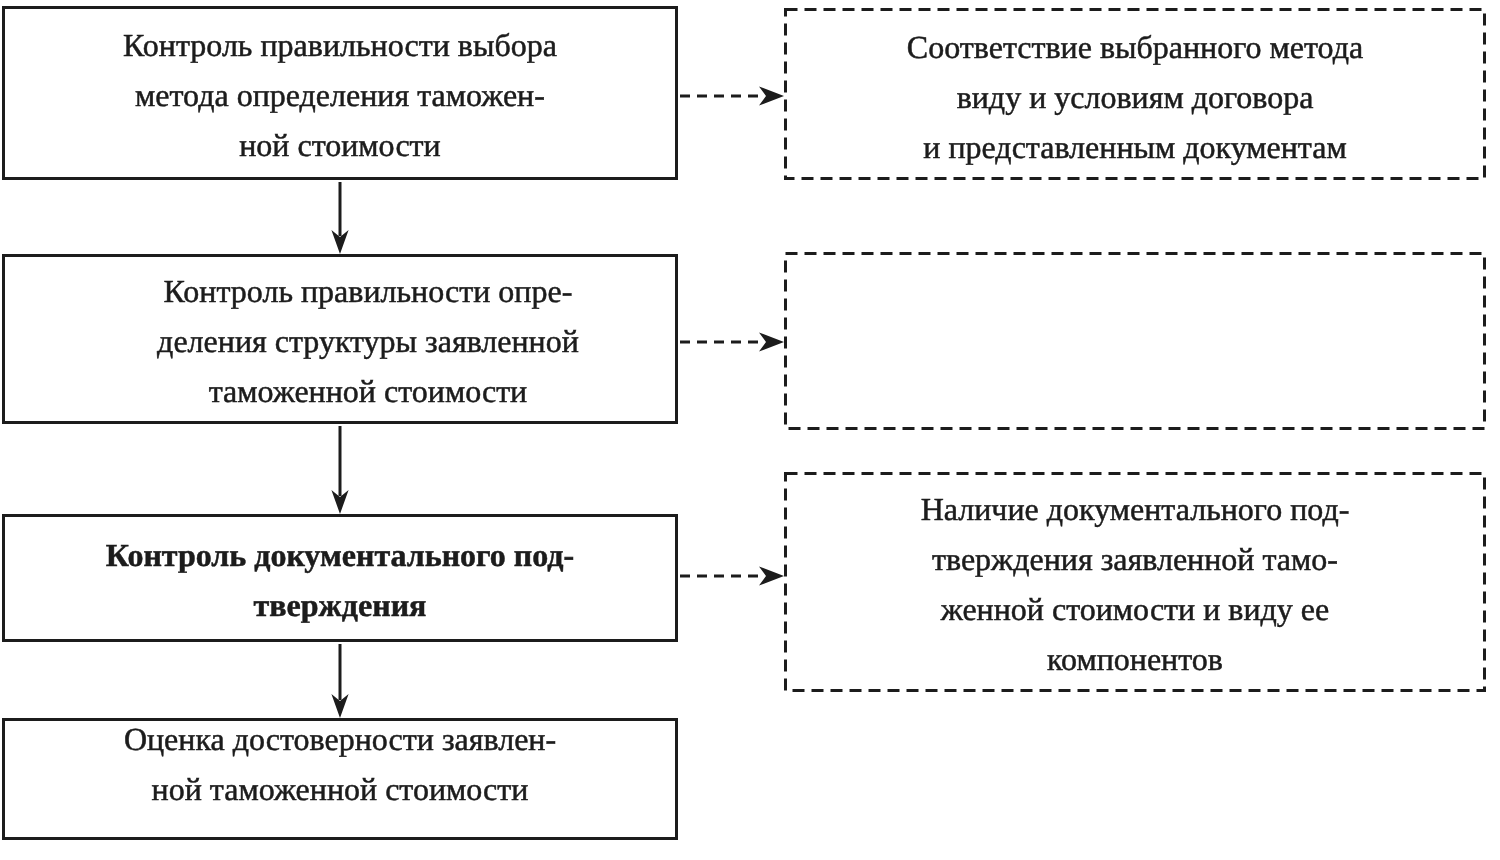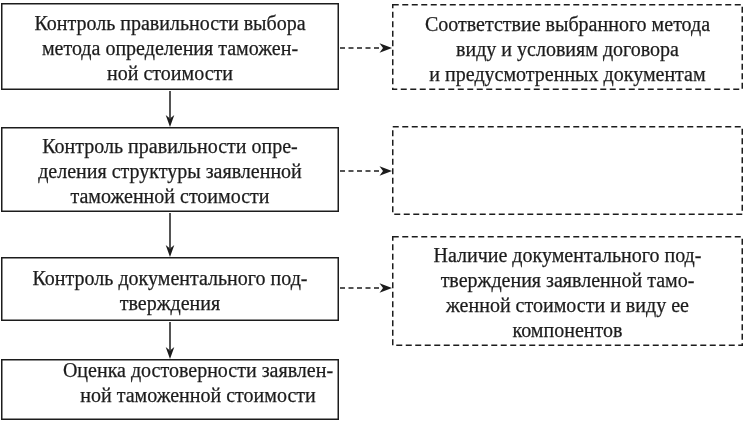--- a/index.html
+++ b/index.html
@@ -15,29 +15,29 @@
     filter: blur(0.25px);
   }
   .gfx { position: absolute; left: 0; top: 0; }
   .box { 
     position: absolute;
     display: flex;
     align-items: center;
     justify-content: center;
     text-align: center;
     white-space: pre-line;
-    font-size: 20px;
+    font-size: 16px;
     line-height: 25px;
   }
   .col-left  { left: 1px;   width: 338px; }
   .col-right { left: 392px; width: 351px; }
   .b-l1 { top: 3px;   height: 87px; }
-  .b-l2 { top: 127px; height: 85px; }
-  .b-l3 { top: 257px; height: 64px; }
-  .b-l4 { top: 359px; height: 44px; margin-left: 28px; }
+  .b-l2 { top: 127px; height: 85px; margin-left: 14px; }
+  .b-l3 { top: 257px; height: 64px; font-weight: bold; }
+  .b-l4 { top: 359px; height: 44px; }
   .b-r1 { top: 4px;   height: 86px; }
   .b-r2 { top: 126px; height: 89px; }
   .b-r3 { top: 236px; height: 110px; }
   .box > span { position: relative; top: 2px; }
 </style>
 </head>
 <body>
 
 <div class="canvas">
 
@@ -94,21 +94,21 @@
 тверждения</span>
   </div>
   <div class="box col-left b-l4">
     <span>Оценка достоверности заявлен-
 ной таможенной стоимости</span>
   </div>
 
   <div class="box col-right b-r1">
     <span>Соответствие выбранного метода
 виду и условиям договора
-и предусмотренных документам</span>
+и представленным документам</span>
   </div>
   <div class="box col-right b-r3">
     <span>Наличие документального под-
 тверждения заявленной тамо-
 женной стоимости и виду ее
 компонентов</span>
   </div>
 
 </div>
 

